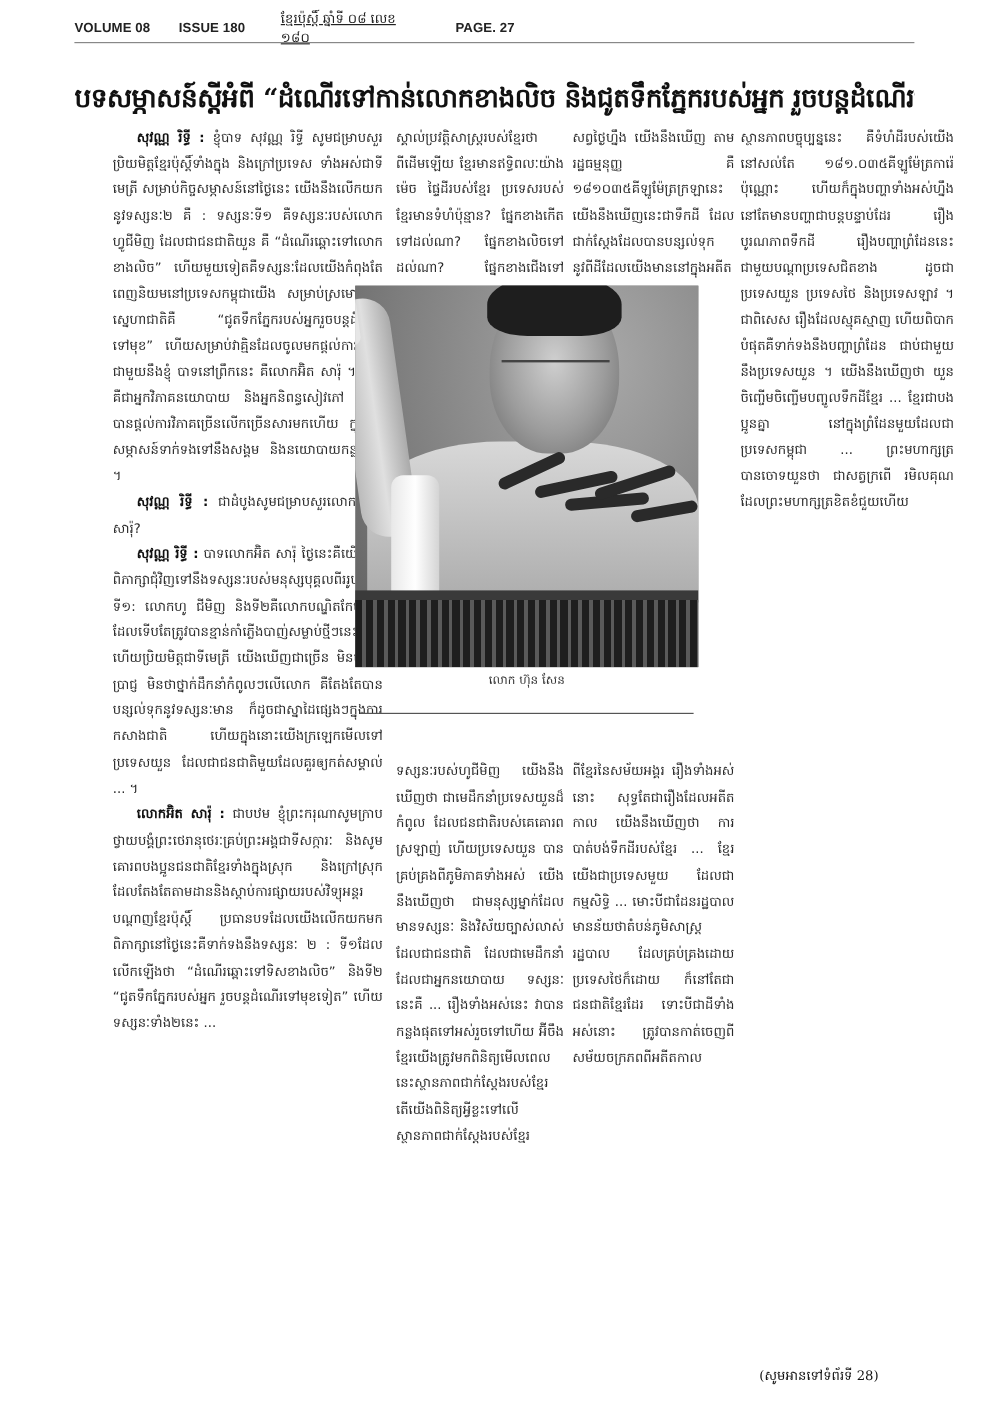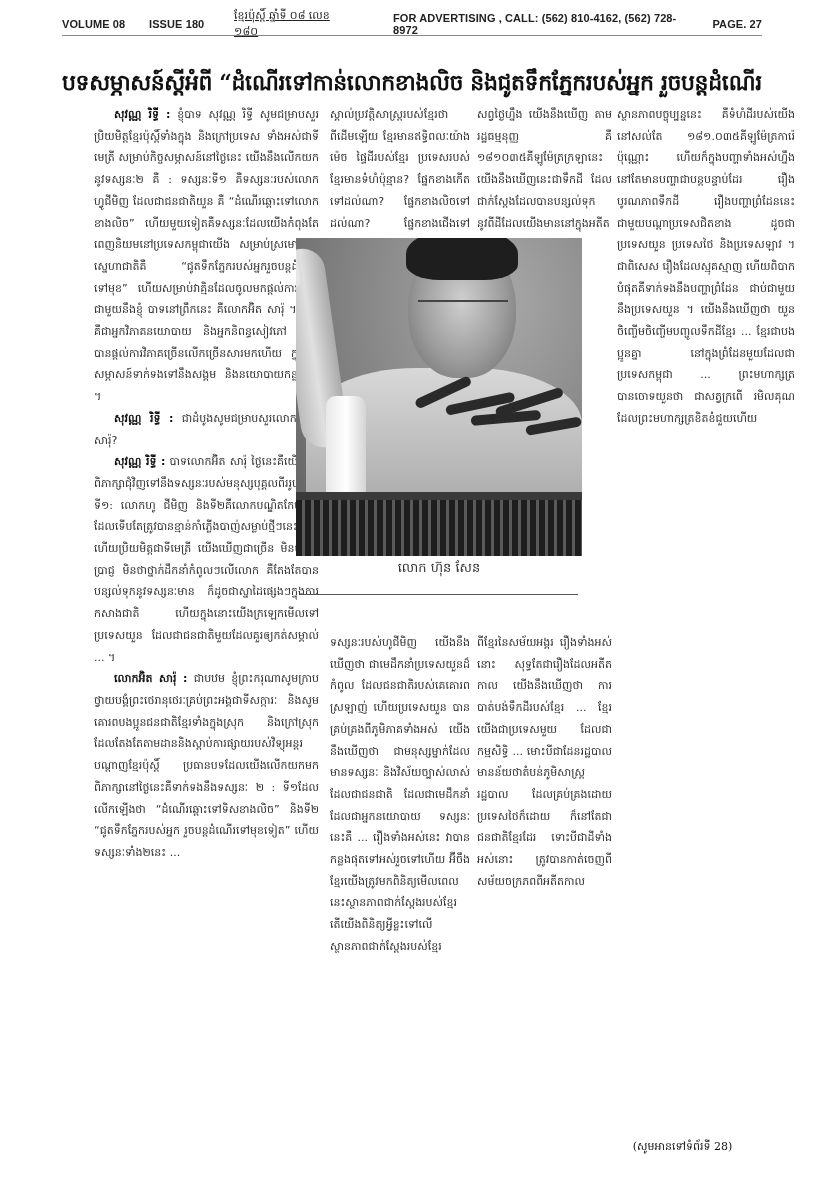--- a/index.html
+++ b/index.html
@@ -44,34 +44,33 @@
        background:linear-gradient(90deg,#bbb,#e0e0e0,#aaa);transform:rotate(-8deg);}
   .photo .finger{position:absolute;left:6px;top:-6px;width:14px;height:44px;border-radius:8px;background:#e6e6e6;}
   .photo .vase{position:absolute;left:30px;top:158px;width:40px;height:100px;border-radius:10px 10px 2px 2px;
        background:linear-gradient(90deg,#e8e8e8,#ffffff,#d4d4d4);}
   .photo .mic{position:absolute;height:10px;border-radius:6px;background:#2a2a2a;transform-origin:left center;}
   .photo .podium{position:absolute;left:0;top:262px;width:286px;height:56px;
        background:repeating-linear-gradient(90deg,#1e1e1e 0px,#1e1e1e 6px,#5a5a5a 6px,#5a5a5a 9px);}
   .photo .podium-top{position:absolute;left:0;top:254px;width:286px;height:10px;background:#3a3a3a;}
 
   .caption{position:absolute;left:296px;top:559px;width:286px;height:18px;text-align:center;
-       font-size:13px;line-height:18px;color:#333;}
+       font-size:10px;line-height:18px;color:#333;}
   .cap-rule{position:absolute;left:300px;top:594px;width:278px;height:1px;background:#555;}
 
   .cont{position:absolute;left:600px;top:1136px;width:165px;height:22px;text-align:center;
        font-family:"DejaVu Serif",serif;font-weight:normal;font-size:11px;line-height:22px;color:#111;}
 </style>
 </head>
 <body>
 
 <div class="masthead">
   <span class="vol">VOLUME 08</span>
   <span class="issue">ISSUE 180</span>
   <span class="khdate">ខ្មែរប៉ុស្តិ៍ ឆ្នាំទី ០៨ លេខ ១៨០</span>
-  <span class="adv">FOR ADVERTISING ,  CALL: (562) 810-4162, (562) 728-8972</span>
   <span class="page">PAGE. 27</span>
 </div>
 <div class="rule-top"></div>
 
 <div class="headline">បទសម្ភាសន៍ស្ដីអំពី  “ដំណើរទៅកាន់លោកខាងលិច  និងជូតទឹកភ្នែករបស់អ្នក  រួចបន្តដំណើរទៅមុខ”</div>
 
 <div class="col c1">
     <p><span class="spk">សុវណ្ណ រិទ្ធី :</span><span> ខ្ញុំបាទ សុវណ្ណ រិទ្ធី សូមជម្រាបសួរប្រិយមិត្តខ្មែរប៉ុស្តិ៍ទាំងក្នុង និងក្រៅប្រទេស ទាំងអស់ជាទីមេត្រី សម្រាប់កិច្ចសម្ភាសន៍នៅថ្ងៃនេះ យើងនឹងលើកយកនូវទស្សនៈ២ គឺ : ទស្សនៈទី១ គឺទស្សនៈរបស់លោកហ្វូជីមិញ ដែលជាជនជាតិយួន គឺ “ដំណើរឆ្ពោះទៅលោកខាងលិច” ហើយមួយទៀតគឺទស្សនៈដែលយើងកំពុងតែពេញនិយមនៅប្រទេសកម្ពុជាយើង សម្រាប់ស្រមោចអ្នកស្នេហាជាតិគឺ “ជូតទឹកភ្នែករបស់អ្នករួចបន្តដំណើរទៅមុខ” ហើយសម្រាប់វាគ្មិនដែលចូលមកផ្ដល់ការវិភាគជាមួយនឹងខ្ញុំ បាទនៅព្រឹកនេះ គឺលោកអ៊ិត សារ៉ុ ។ គាត់គឺជាអ្នកវិភាគនយោបាយ និងអ្នកនិពន្ធសៀវភៅ ដែលបានផ្ដល់ការវិភាគច្រើនលើកច្រើនសារមកហើយ ក្នុងបទសម្ភាសន៍ទាក់ទងទៅនឹងសង្គម និងនយោបាយកន្លងមក ។</span></p>
     <p><span class="spk">សុវណ្ណ រិទ្ធី :</span><span> ជាដំបូងសូមជម្រាបសួរលោក អ៊ិត សារ៉ុ?</span></p>
     <p><span class="spk">សុវណ្ណ រិទ្ធី :</span><span> បាទលោកអ៊ិត សារ៉ុ ថ្ងៃនេះគឺយើងនឹងពិភាក្សាជុំវិញទៅនឹងទស្សនៈរបស់មនុស្សបុគ្គលពីររូបគឺ ទី១: លោកហូ ជីមិញ និងទី២គឺលោកបណ្ឌិតកែម ឡី ដែលទើបតែត្រូវបានខ្មាន់កាំភ្លើងបាញ់សម្លាប់ថ្មីៗនេះ ហើយប្រិយមិត្តជាទីមេត្រី យើងឃើញជាច្រើន មិនថាអ្នកប្រាជ្ញ មិនថាថ្នាក់ដឹកនាំកំពូលៗលើលោក គឺតែងតែបានបន្សល់ទុកនូវទស្សនៈមាន ក៏ដូចជាស្នាដៃផ្សេងៗក្នុងការកសាងជាតិ ហើយក្នុងនោះយើងក្រឡេកមើលទៅប្រទេសយួន ដែលជាជនជាតិមួយដែលគួរឲ្យកត់សម្គាល់ ... ។</span></p>

